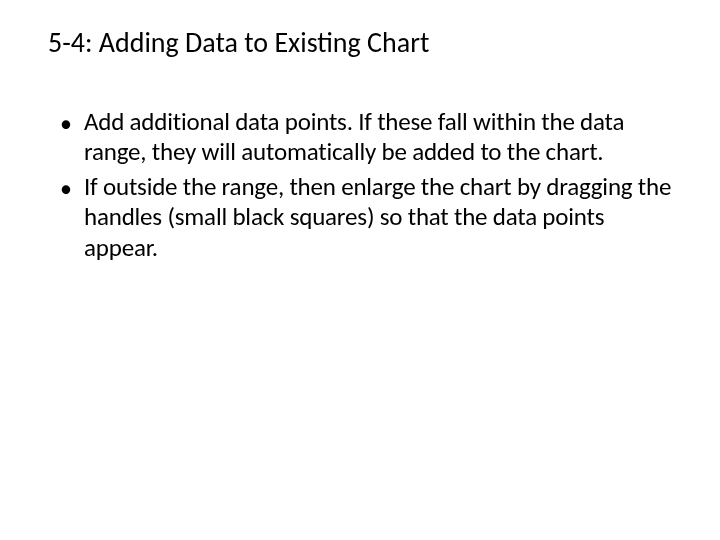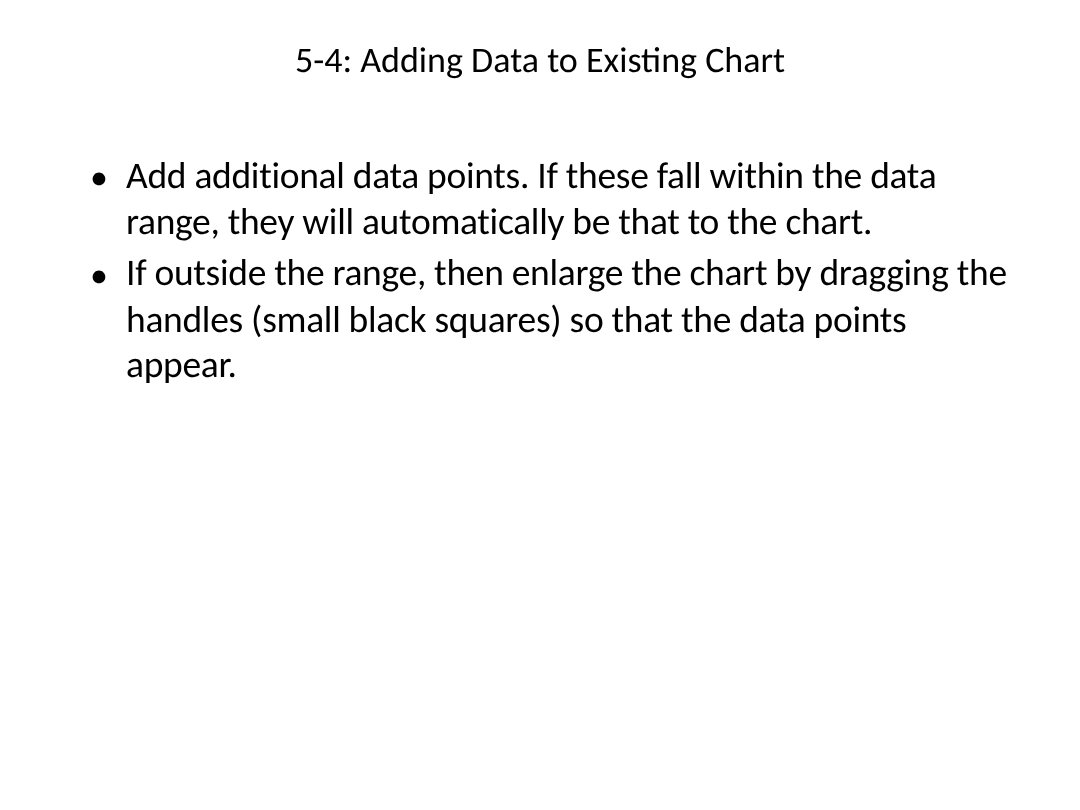--- a/index.html
+++ b/index.html
@@ -10,23 +10,22 @@
       font-family: Calibri, "Segoe UI", Arial, sans-serif;
       color: #000;
       overflow: hidden;
     }
     .slide {
       width: 100%;
       height: 100%;
       padding: 28px 48px 40px 48px;
     }
     .title {
-      font-size: 24px;
+      font-size: 28px;
       font-weight: 400;
-      text-align: center;
       margin-bottom: 48px;
       line-height: 1.1;
       letter-spacing: 0px;
     }
     .content {
       padding-left: 12px;
     }
     .bullet-item {
       display: flex;
       align-items: flex-start;
@@ -46,20 +45,20 @@
     }
   </style>
 </head>
 <body>
 
 <div class="slide">
   <h1 class="title">5-4: Adding Data to Existing Chart</h1>
   <div class="content">
     <div class="bullet-item">
       <span class="bullet-marker">•</span>
-      <span class="bullet-text">Add additional data points.  If these fall within the data range, they will automatically be that to the chart.</span>
+      <span class="bullet-text">Add additional data points.  If these fall within the data range, they will automatically be added to the chart.</span>
     </div>
     <div class="bullet-item">
       <span class="bullet-marker">•</span>
       <span class="bullet-text">If outside the range, then enlarge the chart by dragging the handles (small black squares) so that the data points appear.</span>
     </div>
   </div>
 </div>
 
 </body></html>

